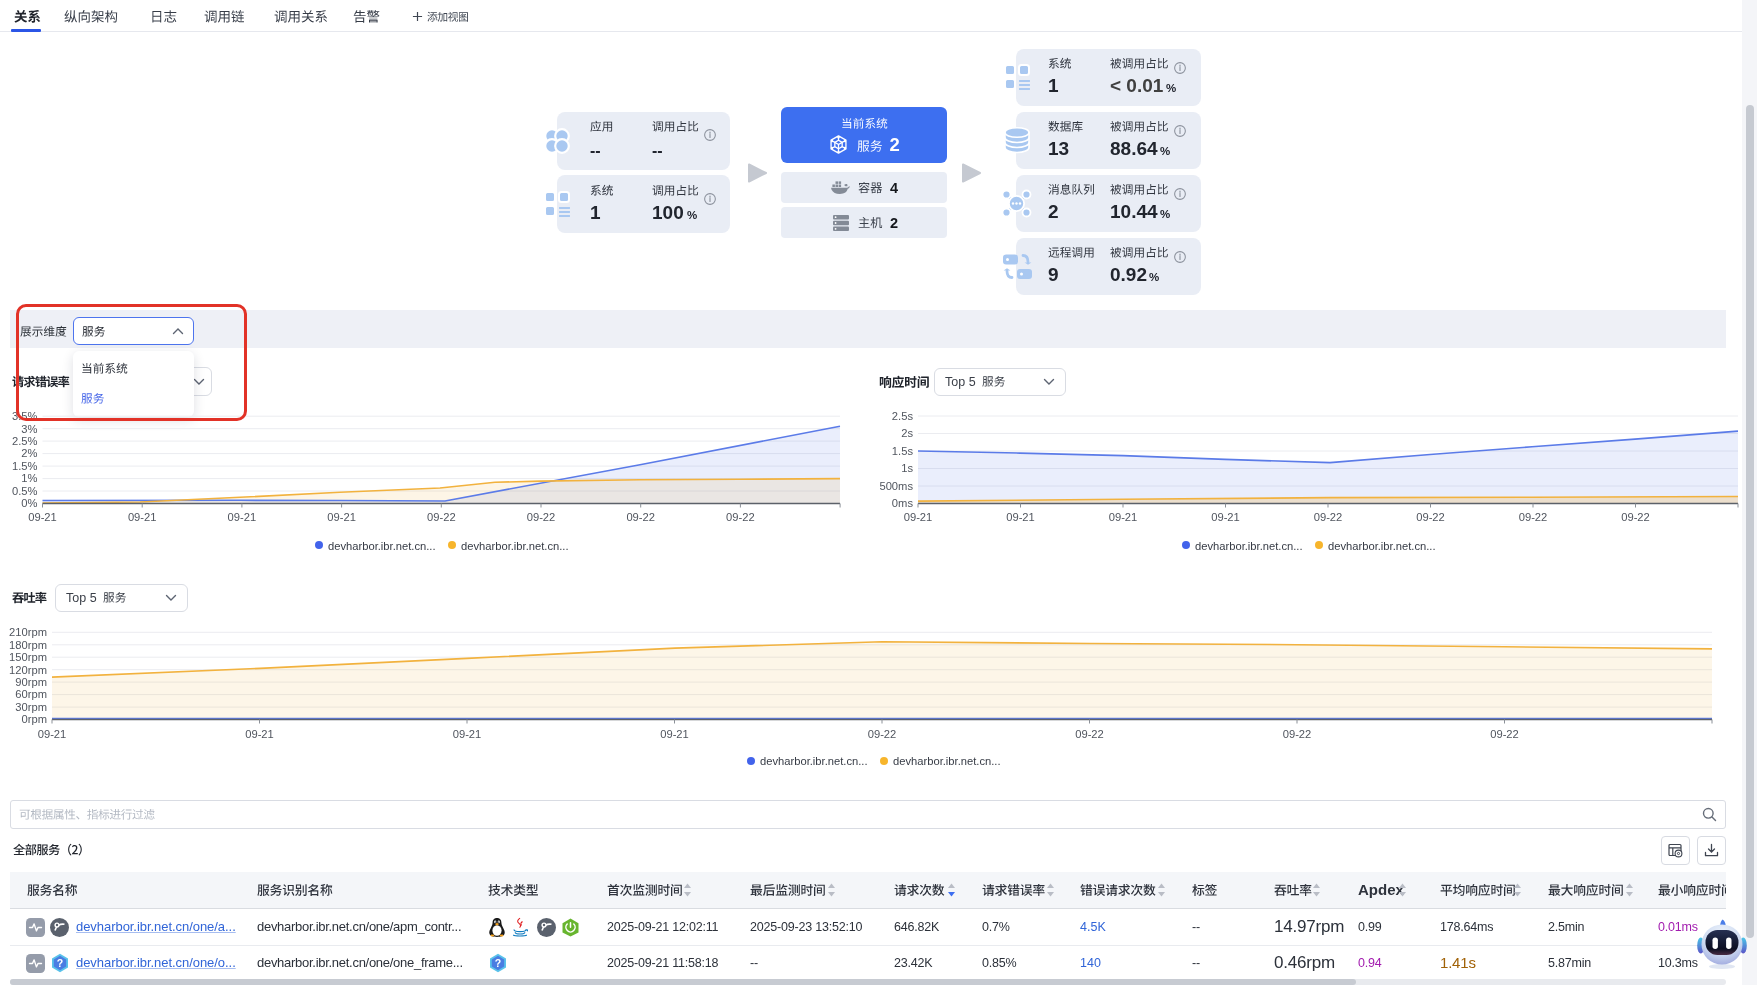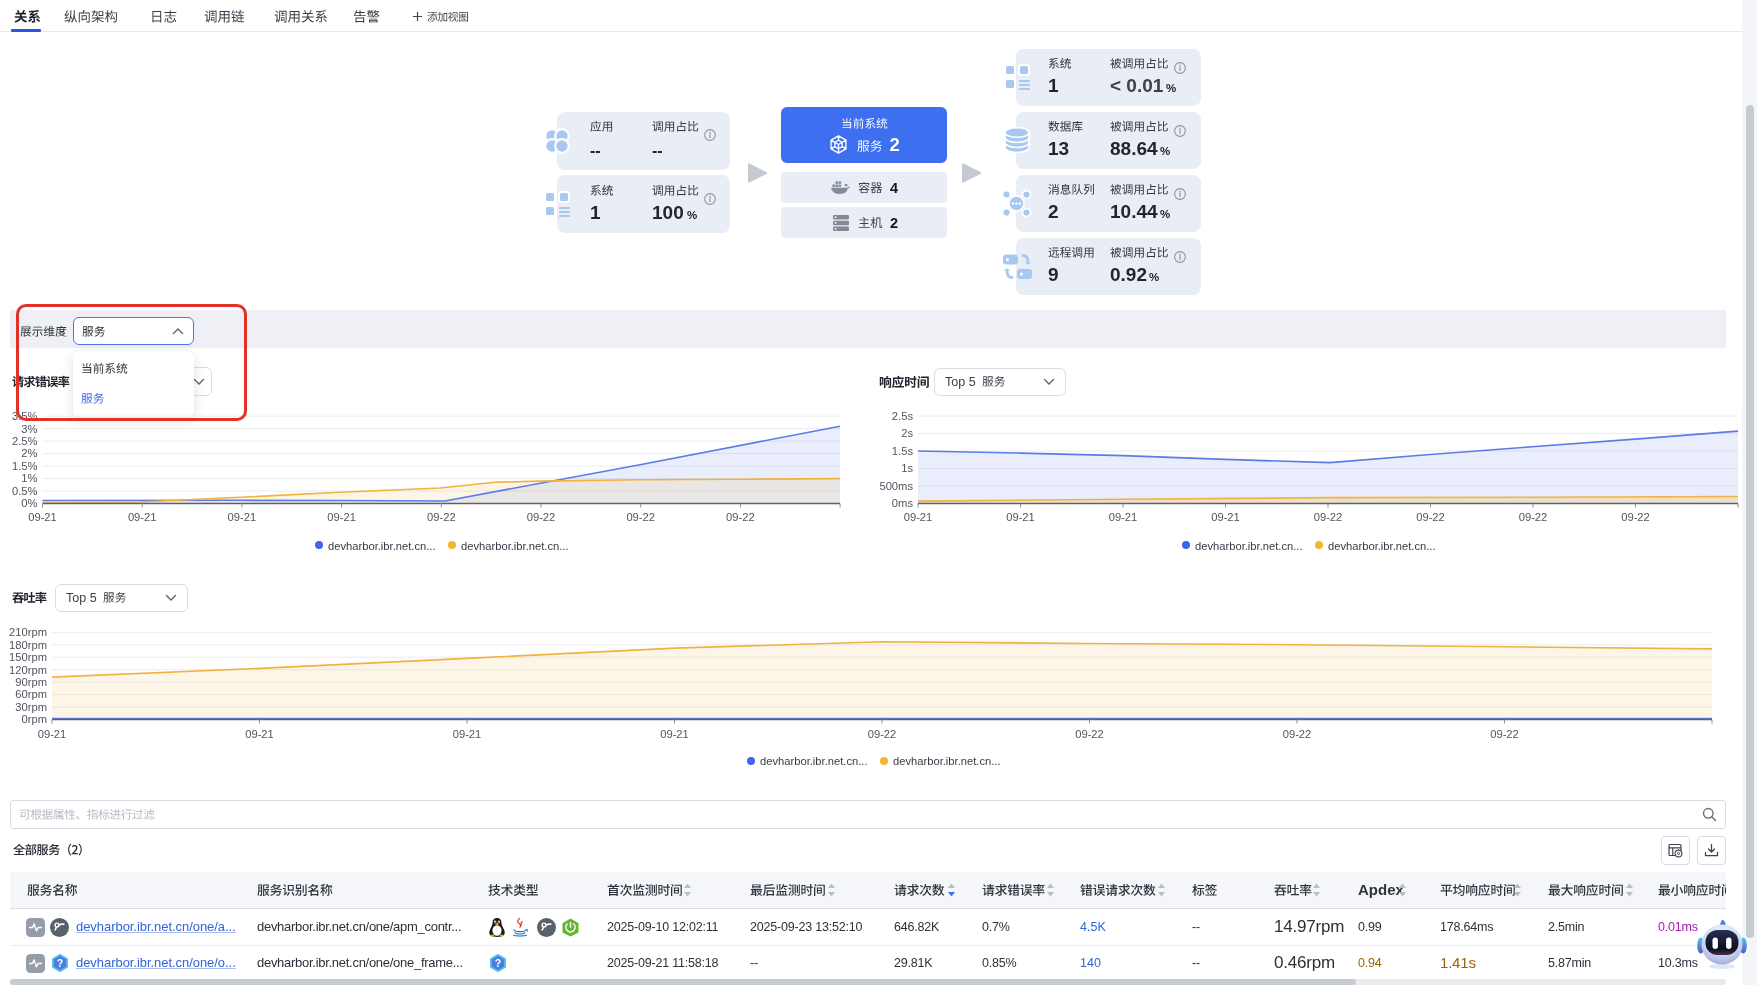--- a/index.html
+++ b/index.html
@@ -567,21 +567,21 @@
 <circle cx="7" cy="7" r="2.6" fill="#fff"></circle>
       <circle cx="7" cy="7" r="1.2" fill="#5a616d"></circle>
     </svg>
 <svg class="ab" style="left:561px;top:917.5px" width="19" height="19" viewBox="0 0 19 19">
 <path d="M9.5 0.6 17.5 5.2v9.2L9.5 18.4 1.5 14.4V5.2Z" fill="#67b52e"></path>
 <g fill="none" stroke="#fff" stroke-width="1.5" stroke-linecap="round">
 <path d="M9.5 4.8v4.4"></path>
         <path d="M12.8 6.1a4.6 4.6 0 1 1-6.6 0"></path>
       </g>
     </svg>
-<div style="position:absolute;left:607px;top:918.0px;font-size:12.5px;color:#2c313a;font-weight:normal;line-height:18px;white-space:pre;letter-spacing:-0.2px">2025-09-10 12:02:11</div>
+<div style="position:absolute;left:607px;top:918.0px;font-size:12.5px;color:#2c313a;font-weight:normal;line-height:18px;white-space:pre;letter-spacing:-0.2px">2025-09-21 12:02:11</div>
 <div style="position:absolute;left:750px;top:918.0px;font-size:12.5px;color:#2c313a;font-weight:normal;line-height:18px;white-space:pre;letter-spacing:-0.2px">2025-09-23 13:52:10</div>
 <div style="position:absolute;left:894px;top:918.0px;font-size:12.5px;color:#2c313a;font-weight:normal;line-height:18px;white-space:pre;letter-spacing:-0.2px">646.82K</div>
 <div style="position:absolute;left:982px;top:918.0px;font-size:12.5px;color:#2c313a;font-weight:normal;line-height:18px;white-space:pre;letter-spacing:-0.2px">0.7%</div>
 <div style="position:absolute;left:1080px;top:918.0px;font-size:12.5px;color:#3165d8;font-weight:normal;line-height:18px;white-space:pre;letter-spacing:0">4.5K</div>
 <div style="position:absolute;left:1192px;top:918.0px;font-size:12.5px;color:#2c313a;font-weight:normal;line-height:18px;white-space:pre;letter-spacing:-0.2px">--</div>
 <div style="position:absolute;left:1274px;top:918.0px;font-size:17px;color:#2c313a;font-weight:normal;line-height:18px;white-space:pre;letter-spacing:-0.2px">14.97rpm</div>
 <div style="position:absolute;left:1358px;top:918.0px;font-size:12.5px;color:#2c313a;font-weight:normal;line-height:18px;white-space:pre;letter-spacing:-0.2px">0.99</div>
 <div style="position:absolute;left:1440px;top:918.0px;font-size:12.5px;color:#2c313a;font-weight:normal;line-height:18px;white-space:pre;letter-spacing:-0.2px">178.64ms</div>
 <div style="position:absolute;left:1548px;top:918.0px;font-size:12.5px;color:#2c313a;font-weight:normal;line-height:18px;white-space:pre;letter-spacing:-0.2px">2.5min</div>
 <div style="position:absolute;left:1658px;top:918.0px;font-size:12.5px;color:#a21caf;font-weight:normal;line-height:18px;white-space:pre;letter-spacing:-0.2px">0.01ms</div>
@@ -596,26 +596,26 @@
     </svg>
 <div style="position:absolute;left:76px;top:954.0px;font-size:13px;color:#3165d8;font-weight:normal;line-height:18px;white-space:pre;letter-spacing:-0.05px"><u style="text-decoration-color:#a7bdf0">devharbor.ibr.net.cn/one/o...</u></div>
 <div style="position:absolute;left:257px;top:954.0px;font-size:13px;color:#2c313a;font-weight:normal;line-height:18px;white-space:pre;letter-spacing:-0.28px">devharbor.ibr.net.cn/one/one_frame...</div>
 <svg class="ab" style="left:488px;top:953px" width="20" height="20" viewBox="0 0 20 20">
 <path d="M10 0.8 18 5.4v9.2L10 19.2 2 14.6V5.4Z" fill="#59c2ea"></path>
 <path d="M10 2.8 16.2 6.4v7.2L10 17.2 3.8 13.6V6.4Z" fill="#4a7de2"></path>
 <text x="10" y="14" text-anchor="middle" font-size="10.5" font-weight="bold" fill="#fff" font-family="Liberation Sans">?</text>
     </svg>
 <div style="position:absolute;left:607px;top:954.0px;font-size:12.5px;color:#2c313a;font-weight:normal;line-height:18px;white-space:pre;letter-spacing:-0.2px">2025-09-21 11:58:18</div>
 <div style="position:absolute;left:750px;top:954.0px;font-size:12.5px;color:#2c313a;font-weight:normal;line-height:18px;white-space:pre;letter-spacing:-0.2px">--</div>
-<div style="position:absolute;left:894px;top:954.0px;font-size:12.5px;color:#2c313a;font-weight:normal;line-height:18px;white-space:pre;letter-spacing:-0.2px">29.81K</div>
+<div style="position:absolute;left:894px;top:954.0px;font-size:12.5px;color:#2c313a;font-weight:normal;line-height:18px;white-space:pre;letter-spacing:-0.2px">23.42K</div>
 <div style="position:absolute;left:982px;top:954.0px;font-size:12.5px;color:#2c313a;font-weight:normal;line-height:18px;white-space:pre;letter-spacing:-0.2px">0.85%</div>
 <div style="position:absolute;left:1080px;top:954.0px;font-size:12.5px;color:#3165d8;font-weight:normal;line-height:18px;white-space:pre;letter-spacing:0">140</div>
 <div style="position:absolute;left:1192px;top:954.0px;font-size:12.5px;color:#2c313a;font-weight:normal;line-height:18px;white-space:pre;letter-spacing:-0.2px">--</div>
 <div style="position:absolute;left:1274px;top:954.0px;font-size:17px;color:#2c313a;font-weight:normal;line-height:18px;white-space:pre;letter-spacing:-0.2px">0.46rpm</div>
-<div style="position:absolute;left:1358px;top:954.0px;font-size:12.5px;color:#a16207;font-weight:normal;line-height:18px;white-space:pre;letter-spacing:-0.2px">0.94</div>
+<div style="position:absolute;left:1358px;top:954.0px;font-size:12.5px;color:#a21caf;font-weight:normal;line-height:18px;white-space:pre;letter-spacing:-0.2px">0.94</div>
 <div style="position:absolute;left:1440px;top:954.0px;font-size:15px;color:#a16207;font-weight:normal;line-height:18px;white-space:pre;letter-spacing:-0.2px">1.41s</div>
 <div style="position:absolute;left:1548px;top:954.0px;font-size:12.5px;color:#2c313a;font-weight:normal;line-height:18px;white-space:pre;letter-spacing:-0.2px">5.87min</div>
 <div style="position:absolute;left:1658px;top:954.0px;font-size:12.5px;color:#2c313a;font-weight:normal;line-height:18px;white-space:pre;letter-spacing:-0.2px">10.3ms</div>
 <div class="ab" style="left:1726px;top:860px;width:16px;height:125px;background:#fff"></div>
 <div class="ab" style="left:10px;top:979px;width:1716px;height:6px;background:#e8eaee;border-radius:3px"></div>
 <div class="ab" style="left:10px;top:979px;width:1346px;height:6px;background:#c7cbd2;border-radius:3px"></div>
 <div class="ab" style="left:1742px;top:0;width:15px;height:985px;background:#f4f5f8"></div>
 <div class="ab" style="left:1746px;top:105px;width:8px;height:833px;background:#c6cad1;border-radius:4px"></div>
 <div class="ab" style="left:16px;top:304px;width:231px;height:117px;border:3.5px solid #e23227;border-radius:10px;box-sizing:border-box"></div>
 <svg class="ab" style="left:1697px;top:918px" width="50" height="52" viewBox="0 0 50 52">

